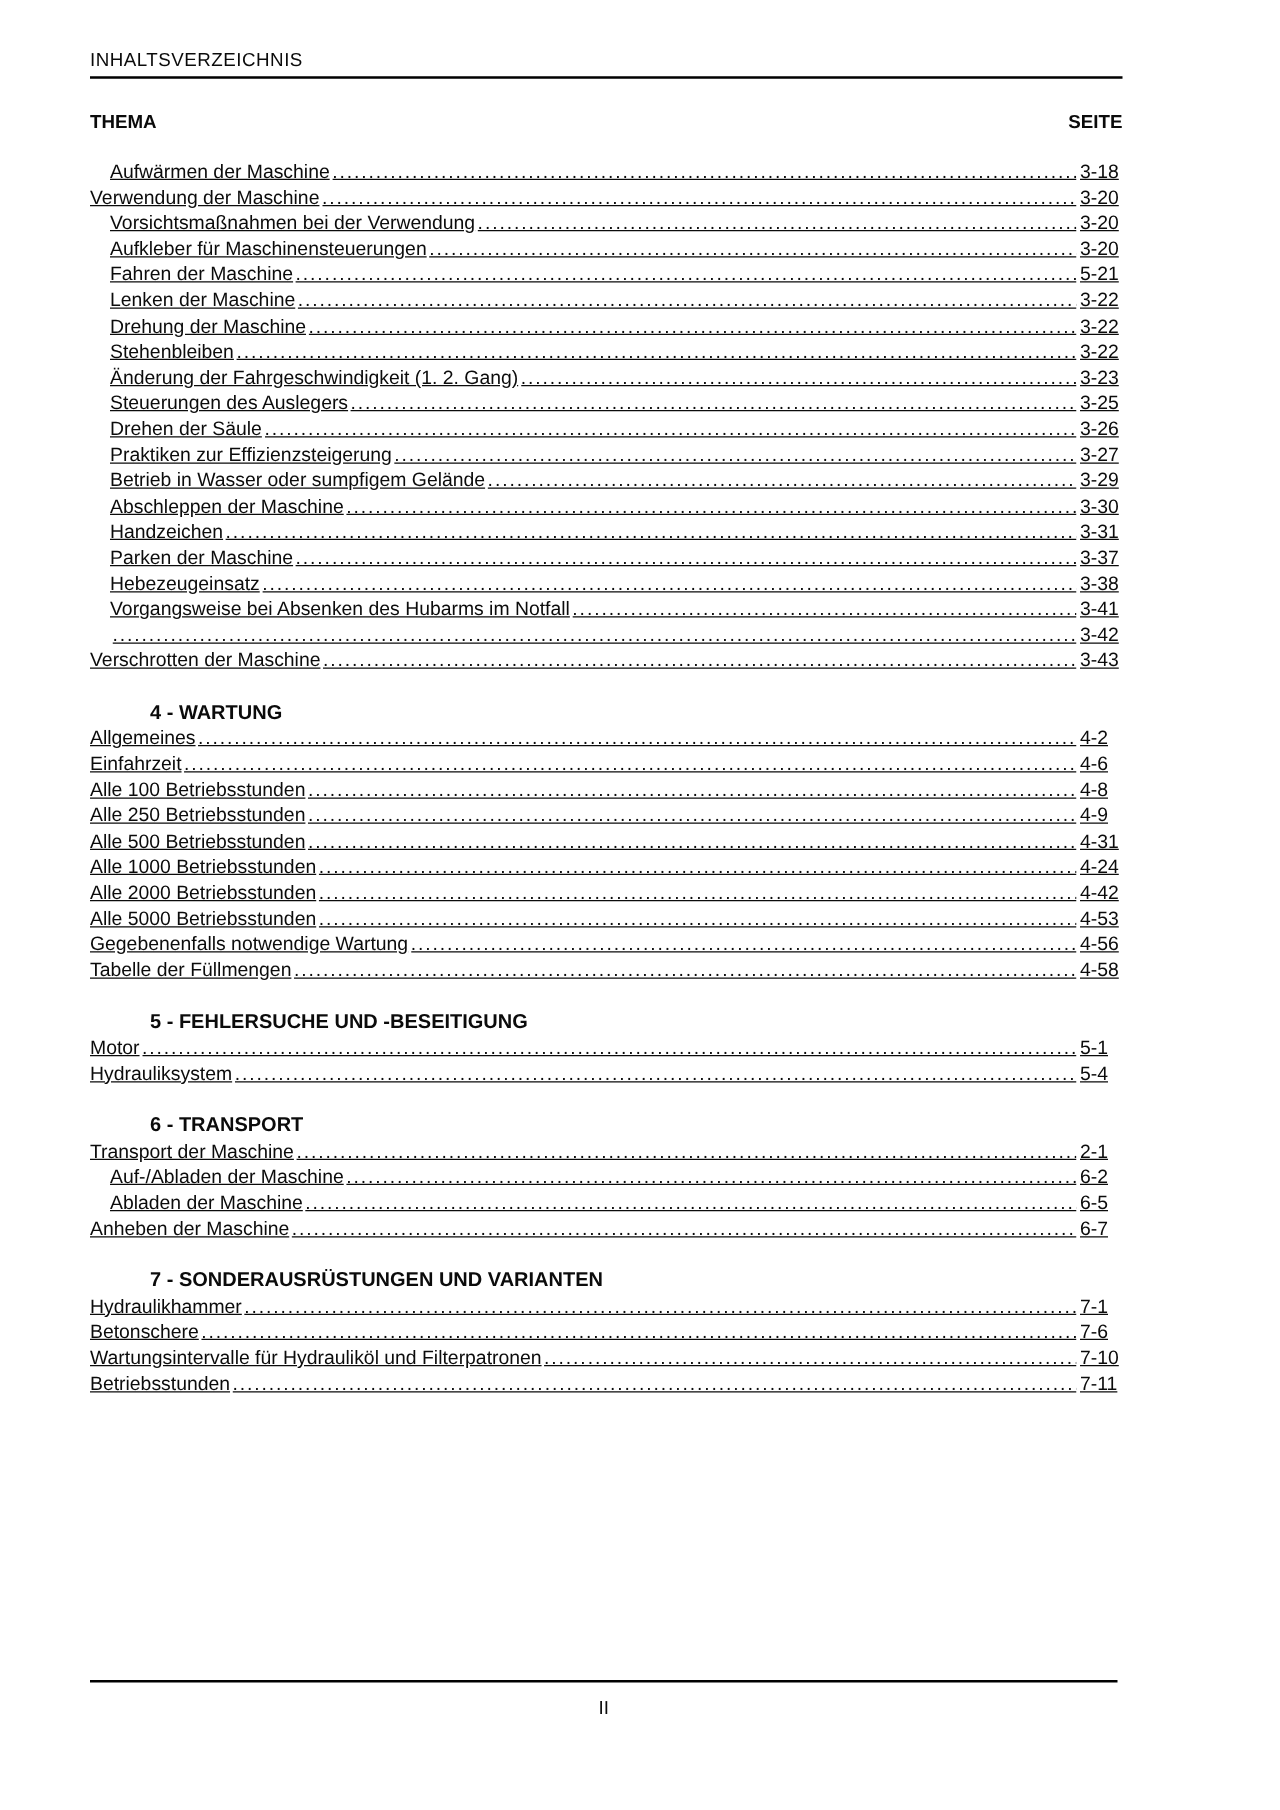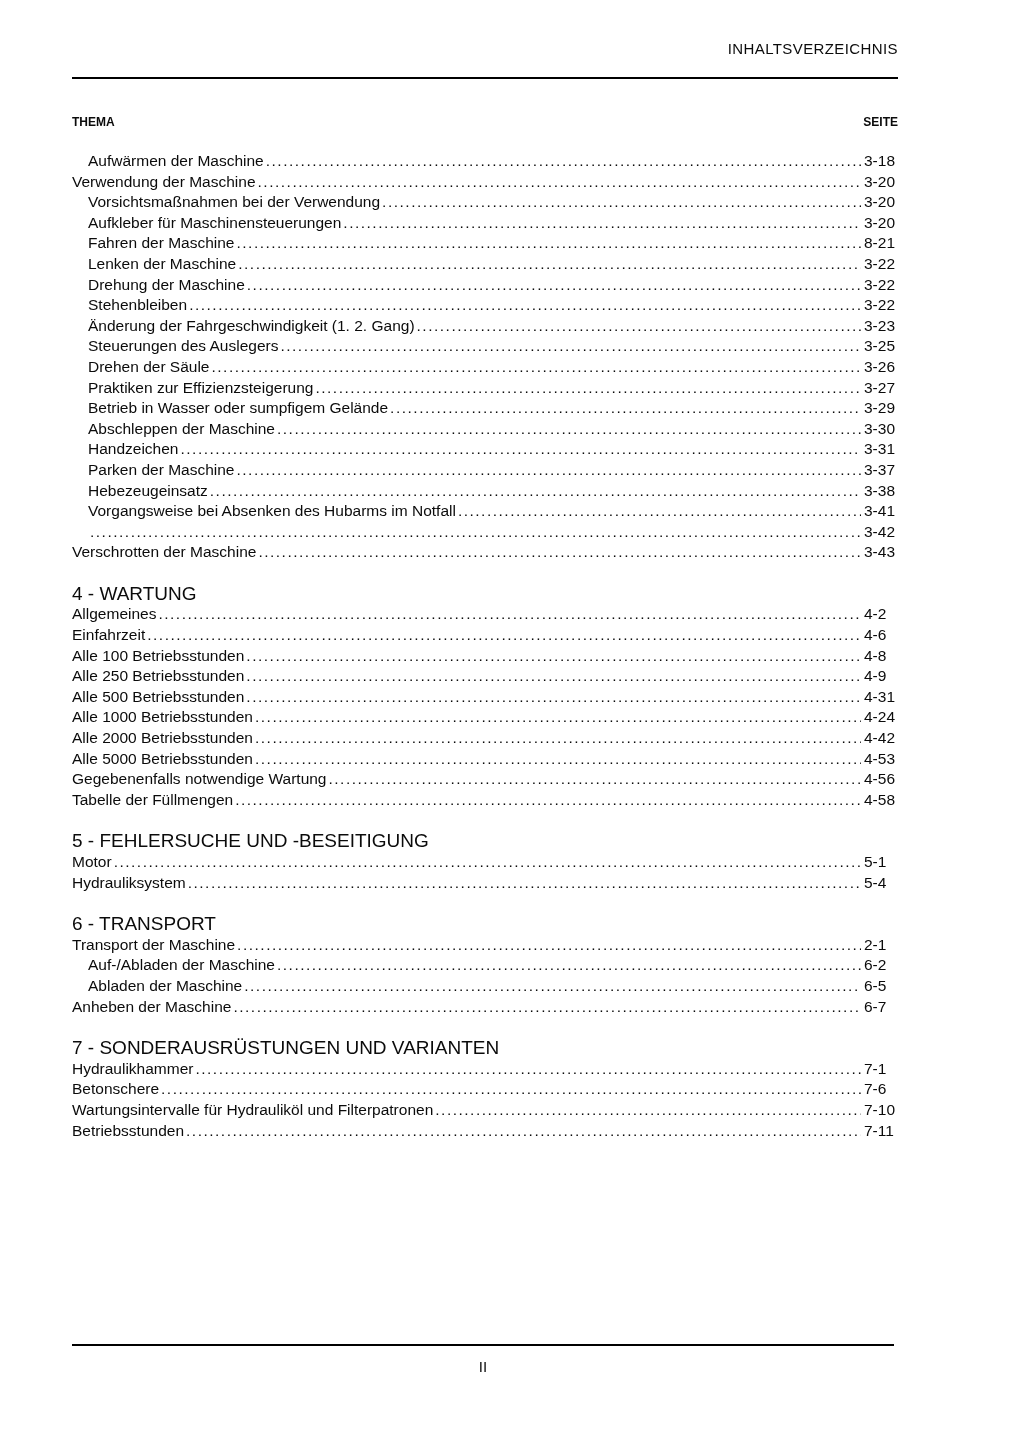--- a/index.html
+++ b/index.html
@@ -11,66 +11,68 @@
   }
   .page {
     position: relative;
     width: 1024px;
     height: 1448px;
     background: #ffffff;
     padding: 40px 126px 0 72px;
     overflow: hidden;
   }
   .header-title {
-    text-align: right;
+    text-align: left;
     font-size: 15px;
     letter-spacing: 0.4px;
-    margin-bottom: 20px;
+    margin-bottom: 4px;
   }
   .header-rule {
     border-bottom: 2px solid #000;
   }
   .columns-row {
     display: flex;
     justify-content: space-between;
     font-weight: bold;
-    font-size: 12px;
-    margin-top: 36px;
+    font-size: 15px;
+    margin-top: 26px;
     margin-bottom: 22px;
   }
   .toc { width: 100%; }
   .entry {
     display: flex;
     align-items: flex-end;
     font-size: 15.5px;
     line-height: 20.6px;
+    text-decoration: underline;
   }
   .entry.ind1 { padding-left: 16px; }
   .label { white-space: nowrap; }
   .dots {
     flex: 1 1 auto;
     overflow: hidden;
     white-space: nowrap;
     margin: 0 3px 0 2px;
   }
   .dots::after {
     content: "....................................................................................................................................................................................................................";
     letter-spacing: 1.5px;
     font-size: 15.5px;
   }
   .pageno {
     min-width: 34px;
     white-space: nowrap;
     text-align: left;
   }
   .section-heading {
-    font-weight: normal;
-    font-size: 19px;
+    font-weight: bold;
+    font-size: 16px;
     line-height: 20.6px;
     margin-top: 21px;
+    margin-left: 48px;
   }
   .footer {
     position: absolute;
     left: 72px;
     right: 130px;
     bottom: 72px;
   }
   .footer-rule {
     border-bottom: 2px solid #000;
     margin-bottom: 12px;
@@ -113,21 +115,21 @@
         <span class="pageno">3-20</span>
       </div>
       <div class="entry ind1">
         <span class="label">Aufkleber für Maschinensteuerungen</span>
         <span class="dots"></span>
         <span class="pageno">3-20</span>
       </div>
       <div class="entry ind1">
         <span class="label">Fahren der Maschine</span>
         <span class="dots"></span>
-        <span class="pageno">8-21</span>
+        <span class="pageno">5-21</span>
       </div>
       <div class="entry ind1">
         <span class="label">Lenken der Maschine</span>
         <span class="dots"></span>
         <span class="pageno">3-22</span>
       </div>
       <div class="entry ind1">
         <span class="label">Drehung der Maschine</span>
         <span class="dots"></span>
         <span class="pageno">3-22</span>

